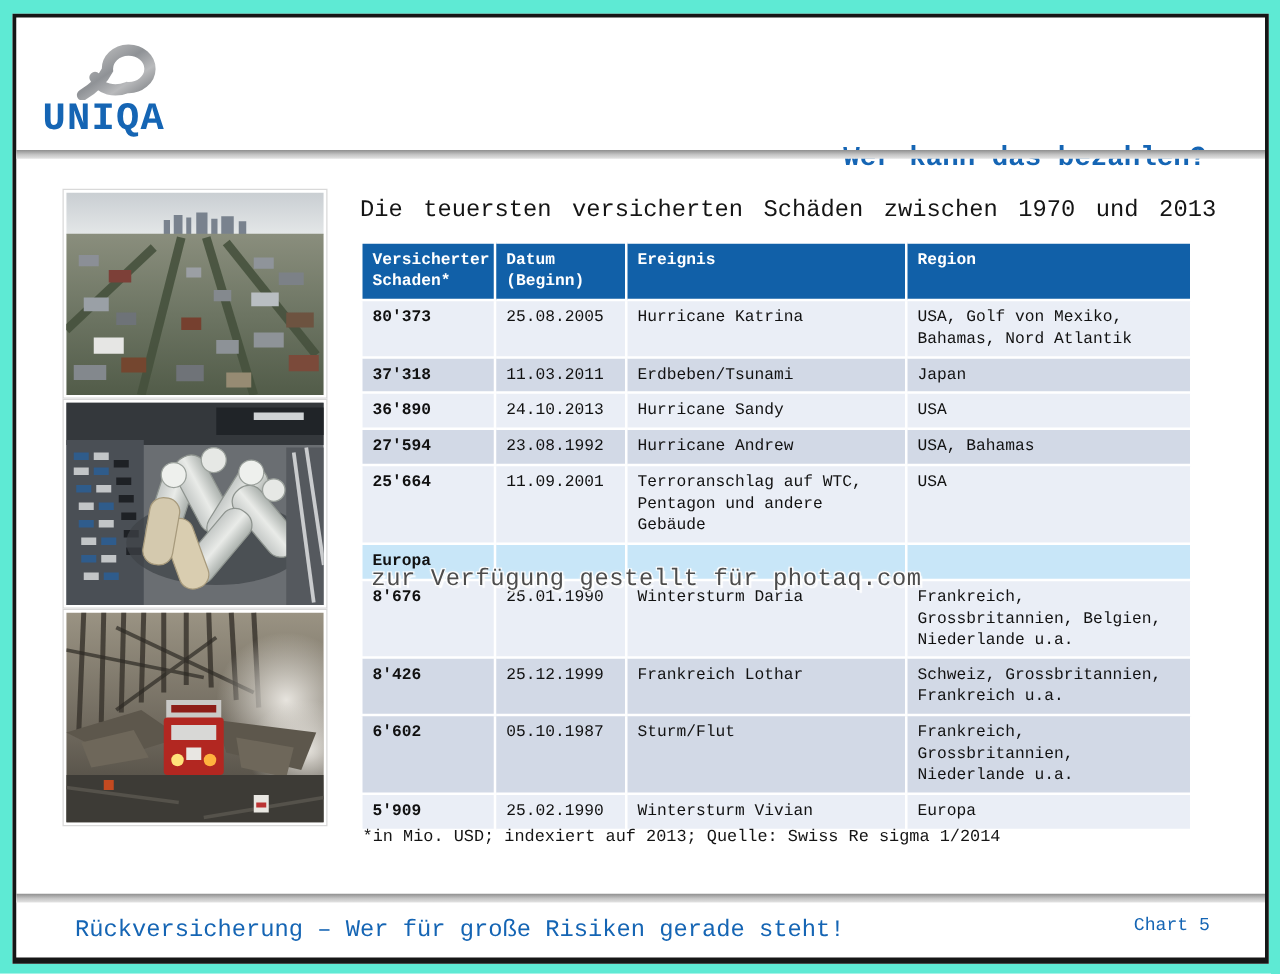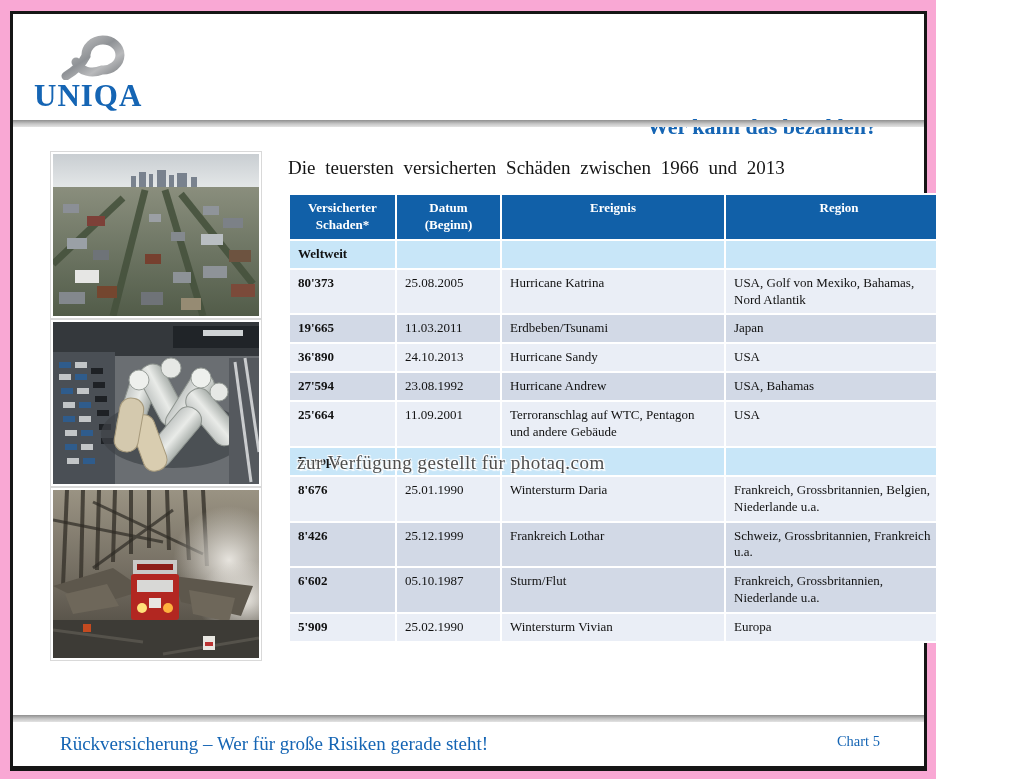--- a/index.html
+++ b/index.html
@@ -1,17 +1,17 @@
 <!DOCTYPE html>
 <html style="--accent-blue: #1565b4; --header-blue: #1160a8; --section-blue: #c8e6f8; --row-light: #eaeef6; --row-dark: #d2d9e6;"><head>
 <meta charset="utf-8">
 <style>
   html,body{margin:0;padding:0;background:#fff;}
-  .stage{position:relative;width:936px;height:779px;background:#f9a8d4;overflow:hidden;
-         font-family:Liberation Serif, serif;color:#111;}
+  .stage{position:relative;width:1024px;height:779px;background:#5eead4;overflow:hidden;
+         font-family:Liberation Mono, monospace;color:#111;}
   .frame{position:absolute;left:10px;top:11px;right:9px;bottom:8px;
          border:3px solid #161616;border-bottom-width:5px;background:#fff;}
 
   
   .logo-block{position:absolute;left:34px;top:28px;width:140px;height:85px;}
   .logo-loop{position:absolute;left:22px;top:0;width:86px;height:52px;}
   .logo-text{position:absolute;left:0;top:50px;font-size:31px;font-weight:bold;
              letter-spacing:1px;color:var(--accent-blue,#1565b4);}
   .slide-title{position:absolute;top:78px;right:59px;font-size:22px;font-weight:bold;
                color:var(--accent-blue,#1565b4);margin-top:36px;}
@@ -24,21 +24,21 @@
          padding:2px;box-sizing:content-box;}
   .photo svg{display:block;}
   .photo-1{top:151px;} .photo-2{top:319px;} .photo-3{top:487px;}
 
   
   .table-title{position:absolute;left:288px;top:157px;font-size:19px;word-spacing:5px;color:#151515;}
   table.damage{position:absolute;left:288px;top:193px;width:664px;border-collapse:collapse;
                table-layout:fixed;font-size:13px;line-height:1.3;}
   table.damage col.c1{width:107px;} table.damage col.c2{width:105px;}
   table.damage col.c3{width:224px;} table.damage col.c4{width:228px;}
-  table.damage th{background:var(--header-blue,#1160a8);color:#fff;text-align:center;
+  table.damage th{background:var(--header-blue,#1160a8);color:#fff;text-align:left;
                   vertical-align:top;font-size:13px;padding:5px 8px;border:2px solid #fff;height:30px;}
   table.damage td{padding:5px 8px;border:2px solid #fff;vertical-align:top;}
   tr.section td{background:var(--section-blue,#c8e6f8);height:16px;}
   tr.section td.sec-label{font-weight:bold;}
   tr.light td{background:var(--row-light,#eaeef6);}
   tr.dark td{background:var(--row-dark,#d2d9e6);}
   td.dmg{font-weight:bold;}
   .footnote{position:absolute;left:290px;top:663px;font-size:13.5px;color:#151515;}
 
   
@@ -247,51 +247,45 @@
       <g stroke="#55524b" stroke-width="3">
           <line x1="0" y1="140" x2="90" y2="152"></line>
           <line x1="110" y1="164" x2="206" y2="148"></line>
         </g>
       <rect x="150" y="146" width="12" height="14" fill="#e9e7e2"></rect>
         <rect x="152" y="152" width="8" height="4" fill="#b33"></rect>
       <rect x="30" y="134" width="8" height="8" fill="#c44a20"></rect>
     </svg>
   </div>
 
-  <div class="table-title">Die teuersten versicherten Schäden zwischen 1966 und 2013</div>
+  <div class="table-title">Die teuersten versicherten Schäden zwischen 1970 und 2013</div>
   <table class="damage">
     <colgroup>
         <col class="c1">
         <col class="c2">
         <col class="c3">
         <col class="c4">
       </colgroup>
     <thead>
       <tr>
         <th>Versicherter Schaden*</th>
         <th>Datum (Beginn)</th>
         <th>Ereignis</th>
         <th>Region</th>
       </tr>
     </thead>
     <tbody>
-        <tr class="section">
-          <td class="sec-label">Weltweit</td>
-          <td></td>
-          <td></td>
-          <td></td>
-        </tr>
         <tr class="light">
           <td class="dmg">80'373</td>
           <td>25.08.2005</td>
           <td>Hurricane Katrina</td>
           <td>USA, Golf von Mexiko, Bahamas, Nord Atlantik</td>
         </tr>
         <tr class="dark">
-          <td class="dmg">19'665</td>
+          <td class="dmg">37'318</td>
           <td>11.03.2011</td>
           <td>Erdbeben/Tsunami</td>
           <td>Japan</td>
         </tr>
         <tr class="light">
           <td class="dmg">36'890</td>
           <td>24.10.2013</td>
           <td>Hurricane Sandy</td>
           <td>USA</td>
         </tr>
@@ -332,19 +326,20 @@
           <td>Frankreich, Grossbritannien, Niederlande u.a.</td>
         </tr>
         <tr class="light">
           <td class="dmg">5'909</td>
           <td>25.02.1990</td>
           <td>Wintersturm Vivian</td>
           <td>Europa</td>
         </tr>
       </tbody>
   </table>
+  <div class="footnote">*in Mio. USD; indexiert auf 2013; Quelle: Swiss Re sigma 1/2014</div>
 
   <div class="watermark">zur Verfügung gestellt für photaq.com</div>
 
   <div class="bar bar-bottom"></div>
   <div class="footer-left">Rückversicherung – Wer für große Risiken gerade steht!</div>
   <div class="footer-right">Chart 5</div>
 </div>
 
 </body></html>

